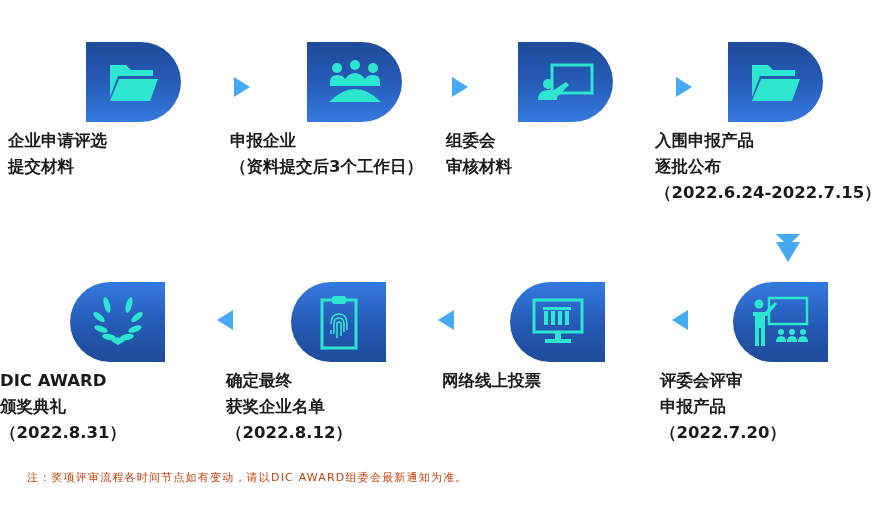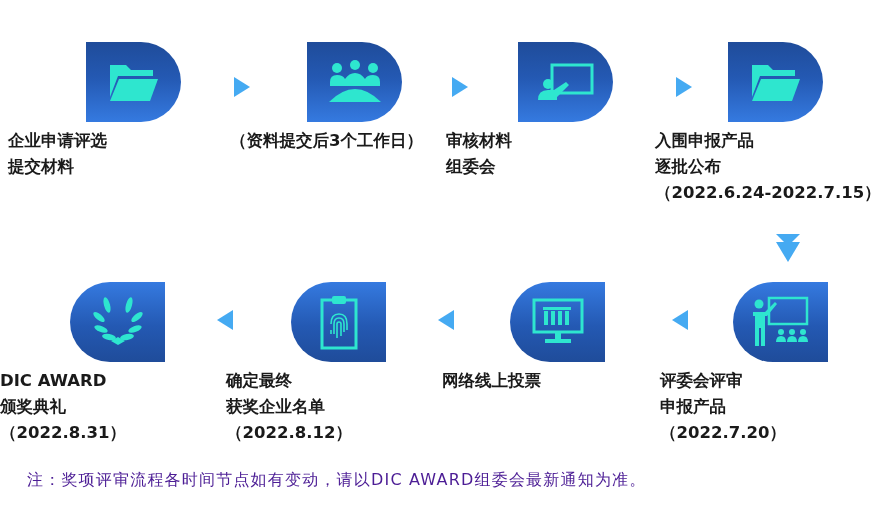--- a/index.html
+++ b/index.html
@@ -7,21 +7,21 @@
   .dshape{position:absolute;width:95px;height:80px;display:flex;align-items:center;justify-content:center;}
   .dshape.right{border-radius:0 42px 42px 0;background:linear-gradient(180deg,#1f4c9a 0%,#2459b3 45%,#357ae0 100%);}
   .dshape.left{border-radius:42px 0 0 42px;background:linear-gradient(180deg,#357ae0 0%,#2459b3 55%,#1f4c9a 100%);}
   .dshape svg{display:block;}
   .label{position:absolute;width:240px;text-align:left;font-size:16.5px;line-height:26px;color:#1a1a1a;font-weight:bold;}
   .label span{display:block;white-space:nowrap;}
   .arrow{position:absolute;width:0;height:0;}
   .arrow.r{border-top:10px solid transparent;border-bottom:10px solid transparent;border-left:16px solid #45aaf2;}
   .arrow.l{border-top:10px solid transparent;border-bottom:10px solid transparent;border-right:16px solid #45aaf2;}
   .down{position:absolute;}
-  .note{position:absolute;left:27px;top:470px;font-size:16px;color:#4c1d95;letter-spacing:1.2px;white-space:nowrap;}
+  .note{position:absolute;left:27px;top:470px;font-size:11px;color:#c2410c;letter-spacing:1.2px;white-space:nowrap;}
 </style>
 </head>
 <body>
 
 <div class="dshape right" style="left:86px;top:42px;">
   <svg width="52" height="42" viewBox="0 0 52 42">
     <path d="M2 4 h16 l5 5 h22 v6 H10 L2 36 Z" fill="#2ee6cf"></path>
     <path d="M11 18 h39 l-8 22 H2 Z" fill="#2ee6cf"></path>
   </svg>
 </div>
@@ -34,34 +34,35 @@
 <div class="dshape right" style="left:307px;top:42px;">
   <svg width="56" height="44" viewBox="0 0 56 44">
     <circle cx="10" cy="8" r="5" fill="#2ee6cf"></circle>
       <circle cx="28" cy="5" r="5" fill="#2ee6cf"></circle>
       <circle cx="46" cy="8" r="5" fill="#2ee6cf"></circle>
     <path d="M3 22 q0-7 7-7 q6 0 8 4 q4-6 10-6 q6 0 10 6 q2-4 8-4 q7 0 7 7 v4 H3Z" fill="#2ee6cf"></path>
     <path d="M2 42 q26-26 52 0Z" fill="#2ee6cf"></path>
   </svg>
 </div>
 <div class="label" style="left:230px;top:128px;">
+  <span>申报企业</span>
     <span>（资料提交后3个工作日）</span>
 </div>
 <div class="arrow r" style="left:452px;top:77px;"></div>
 
 <div class="dshape right" style="left:518px;top:42px;">
   <svg width="56" height="40" viewBox="0 0 56 40">
     <rect x="14" y="3" width="40" height="28" fill="none" stroke="#2ee6cf" stroke-width="3"></rect>
     <circle cx="10" cy="22" r="5" fill="#2ee6cf"></circle>
     <path d="M0 38 q0-10 10-10 h6 l12-8 l3 3 l-12 12 v3Z" fill="#2ee6cf"></path>
   </svg>
 </div>
 <div class="label" style="left:446px;top:128px;">
-  <span>审核材料</span>
-    <span>组委会</span>
+  <span>组委会</span>
+    <span>审核材料</span>
 </div>
 <div class="arrow r" style="left:676px;top:77px;"></div>
 
 <div class="dshape right" style="left:728px;top:42px;">
   <svg width="52" height="42" viewBox="0 0 52 42">
     <path d="M2 4 h16 l5 5 h22 v6 H10 L2 36 Z" fill="#2ee6cf"></path>
     <path d="M11 18 h39 l-8 22 H2 Z" fill="#2ee6cf"></path>
   </svg>
 </div>
 <div class="label" style="left:655px;top:128px;">

